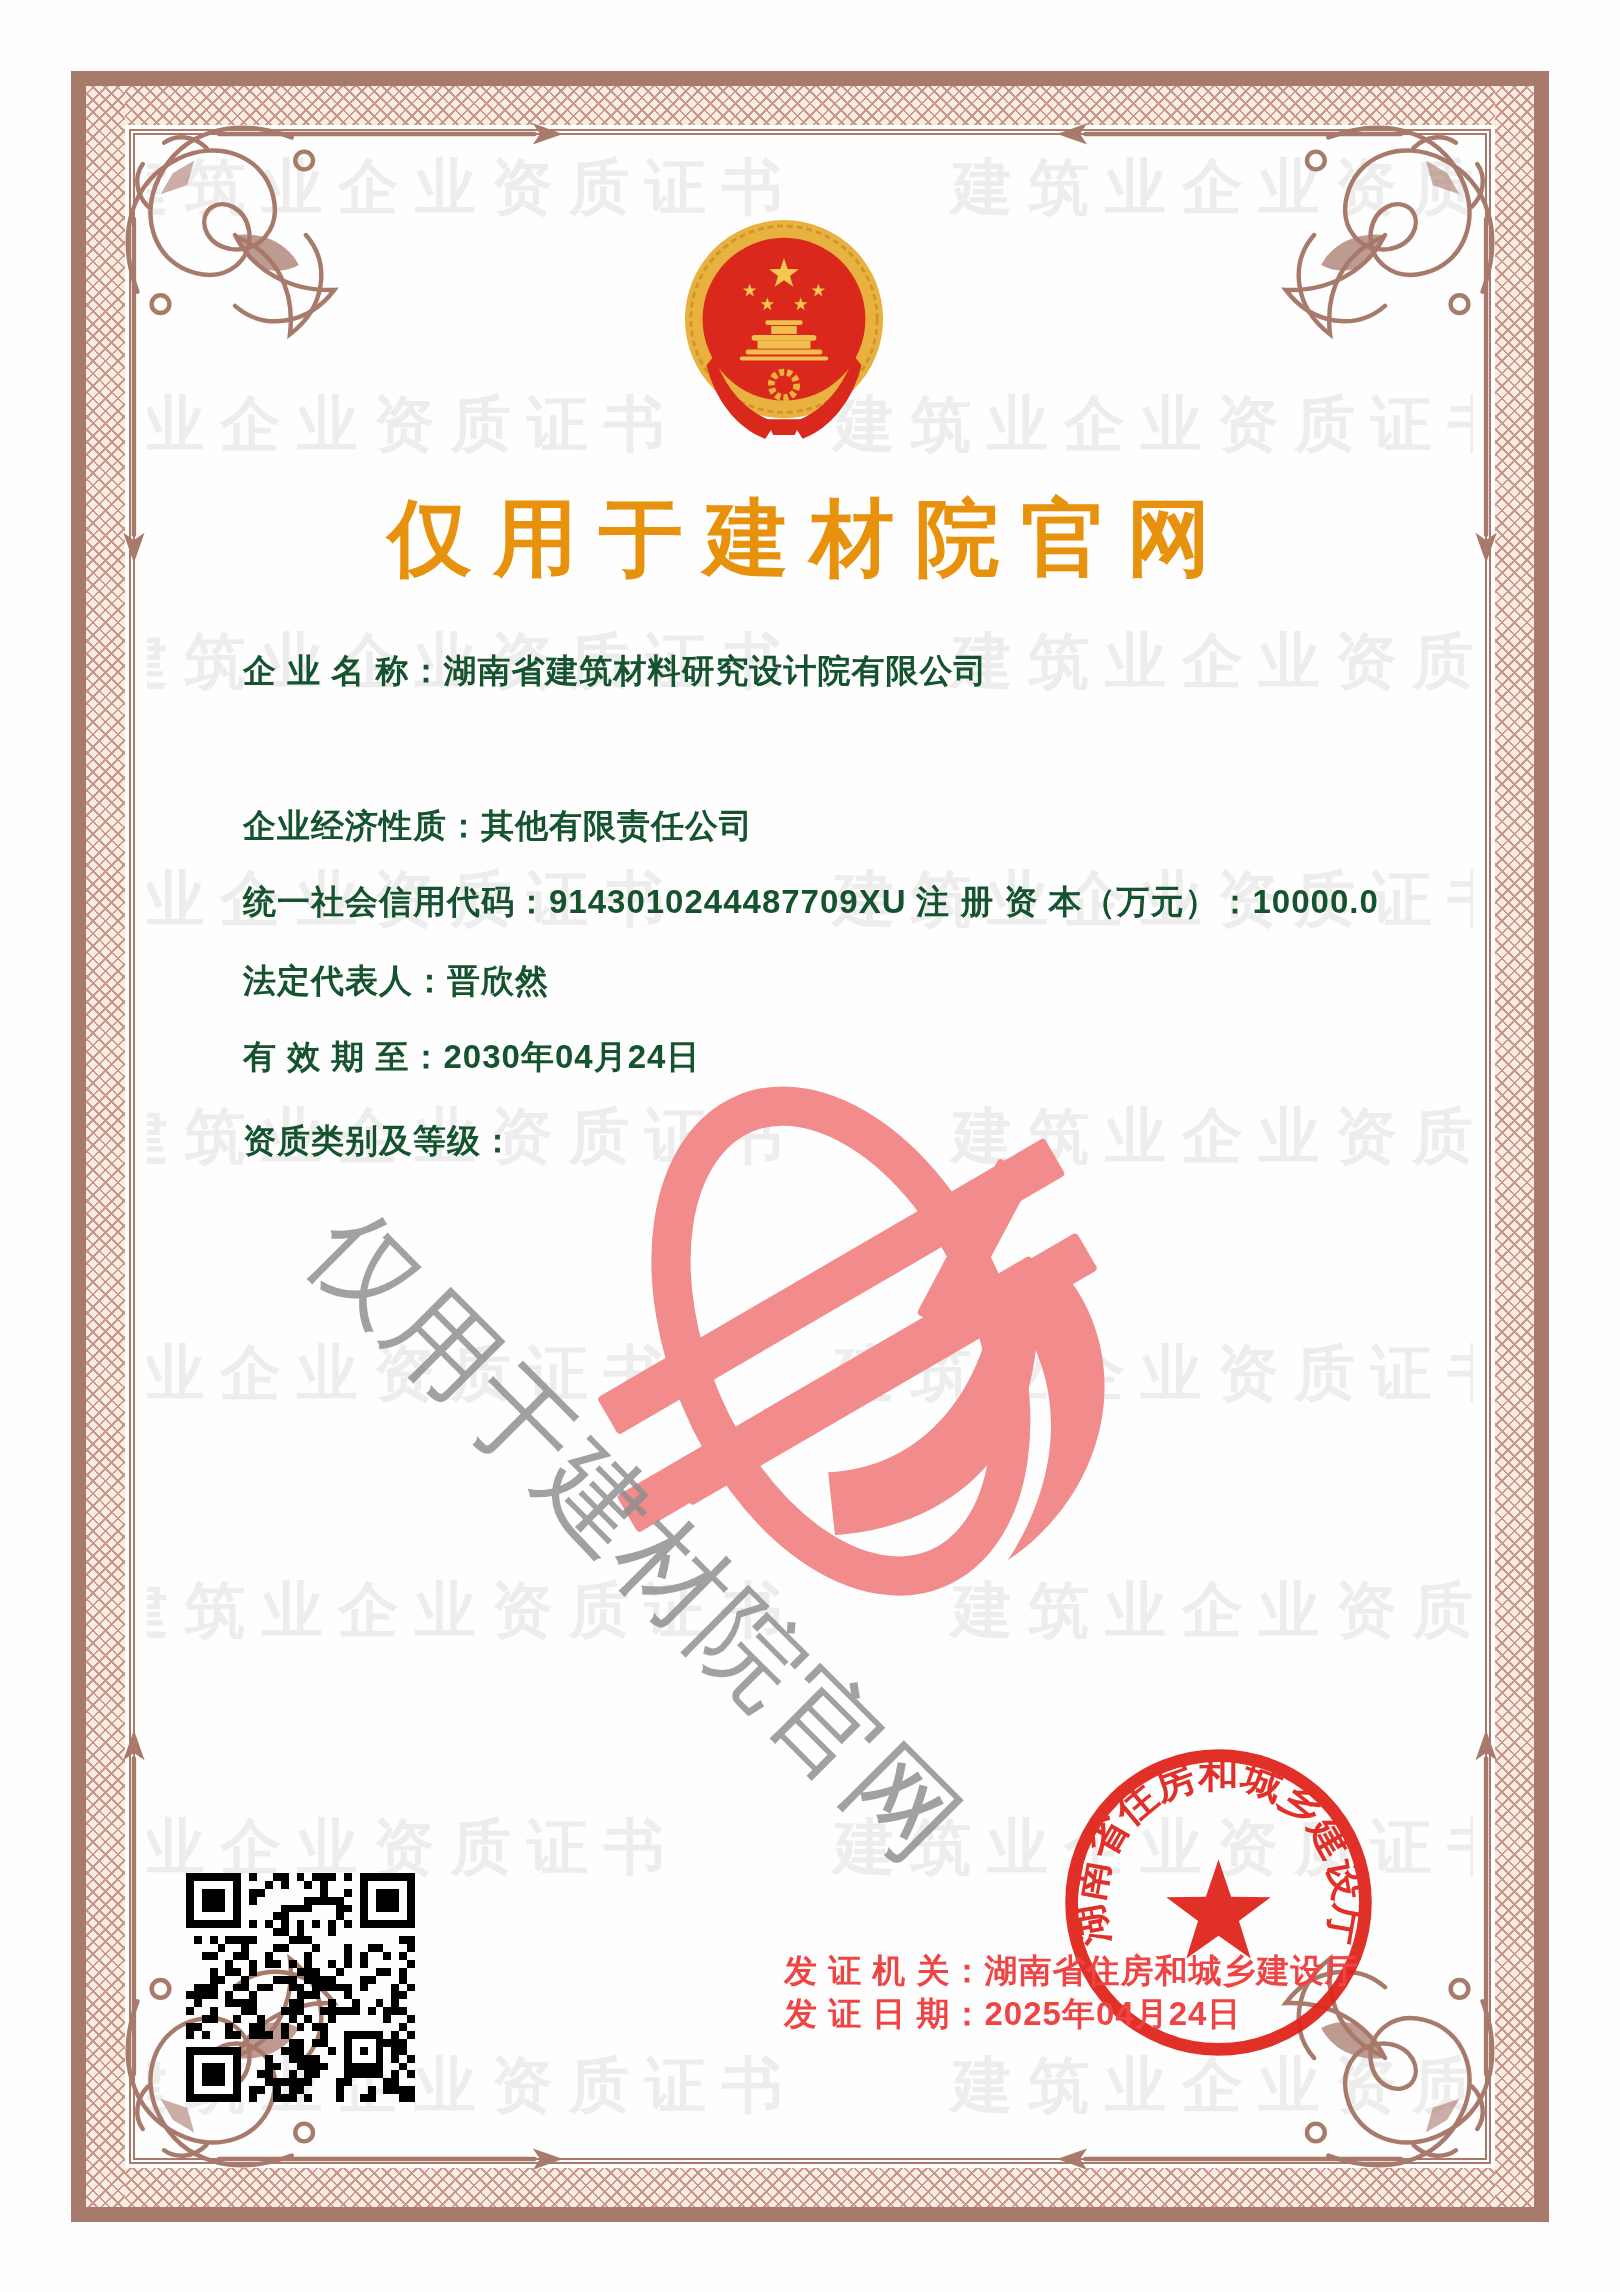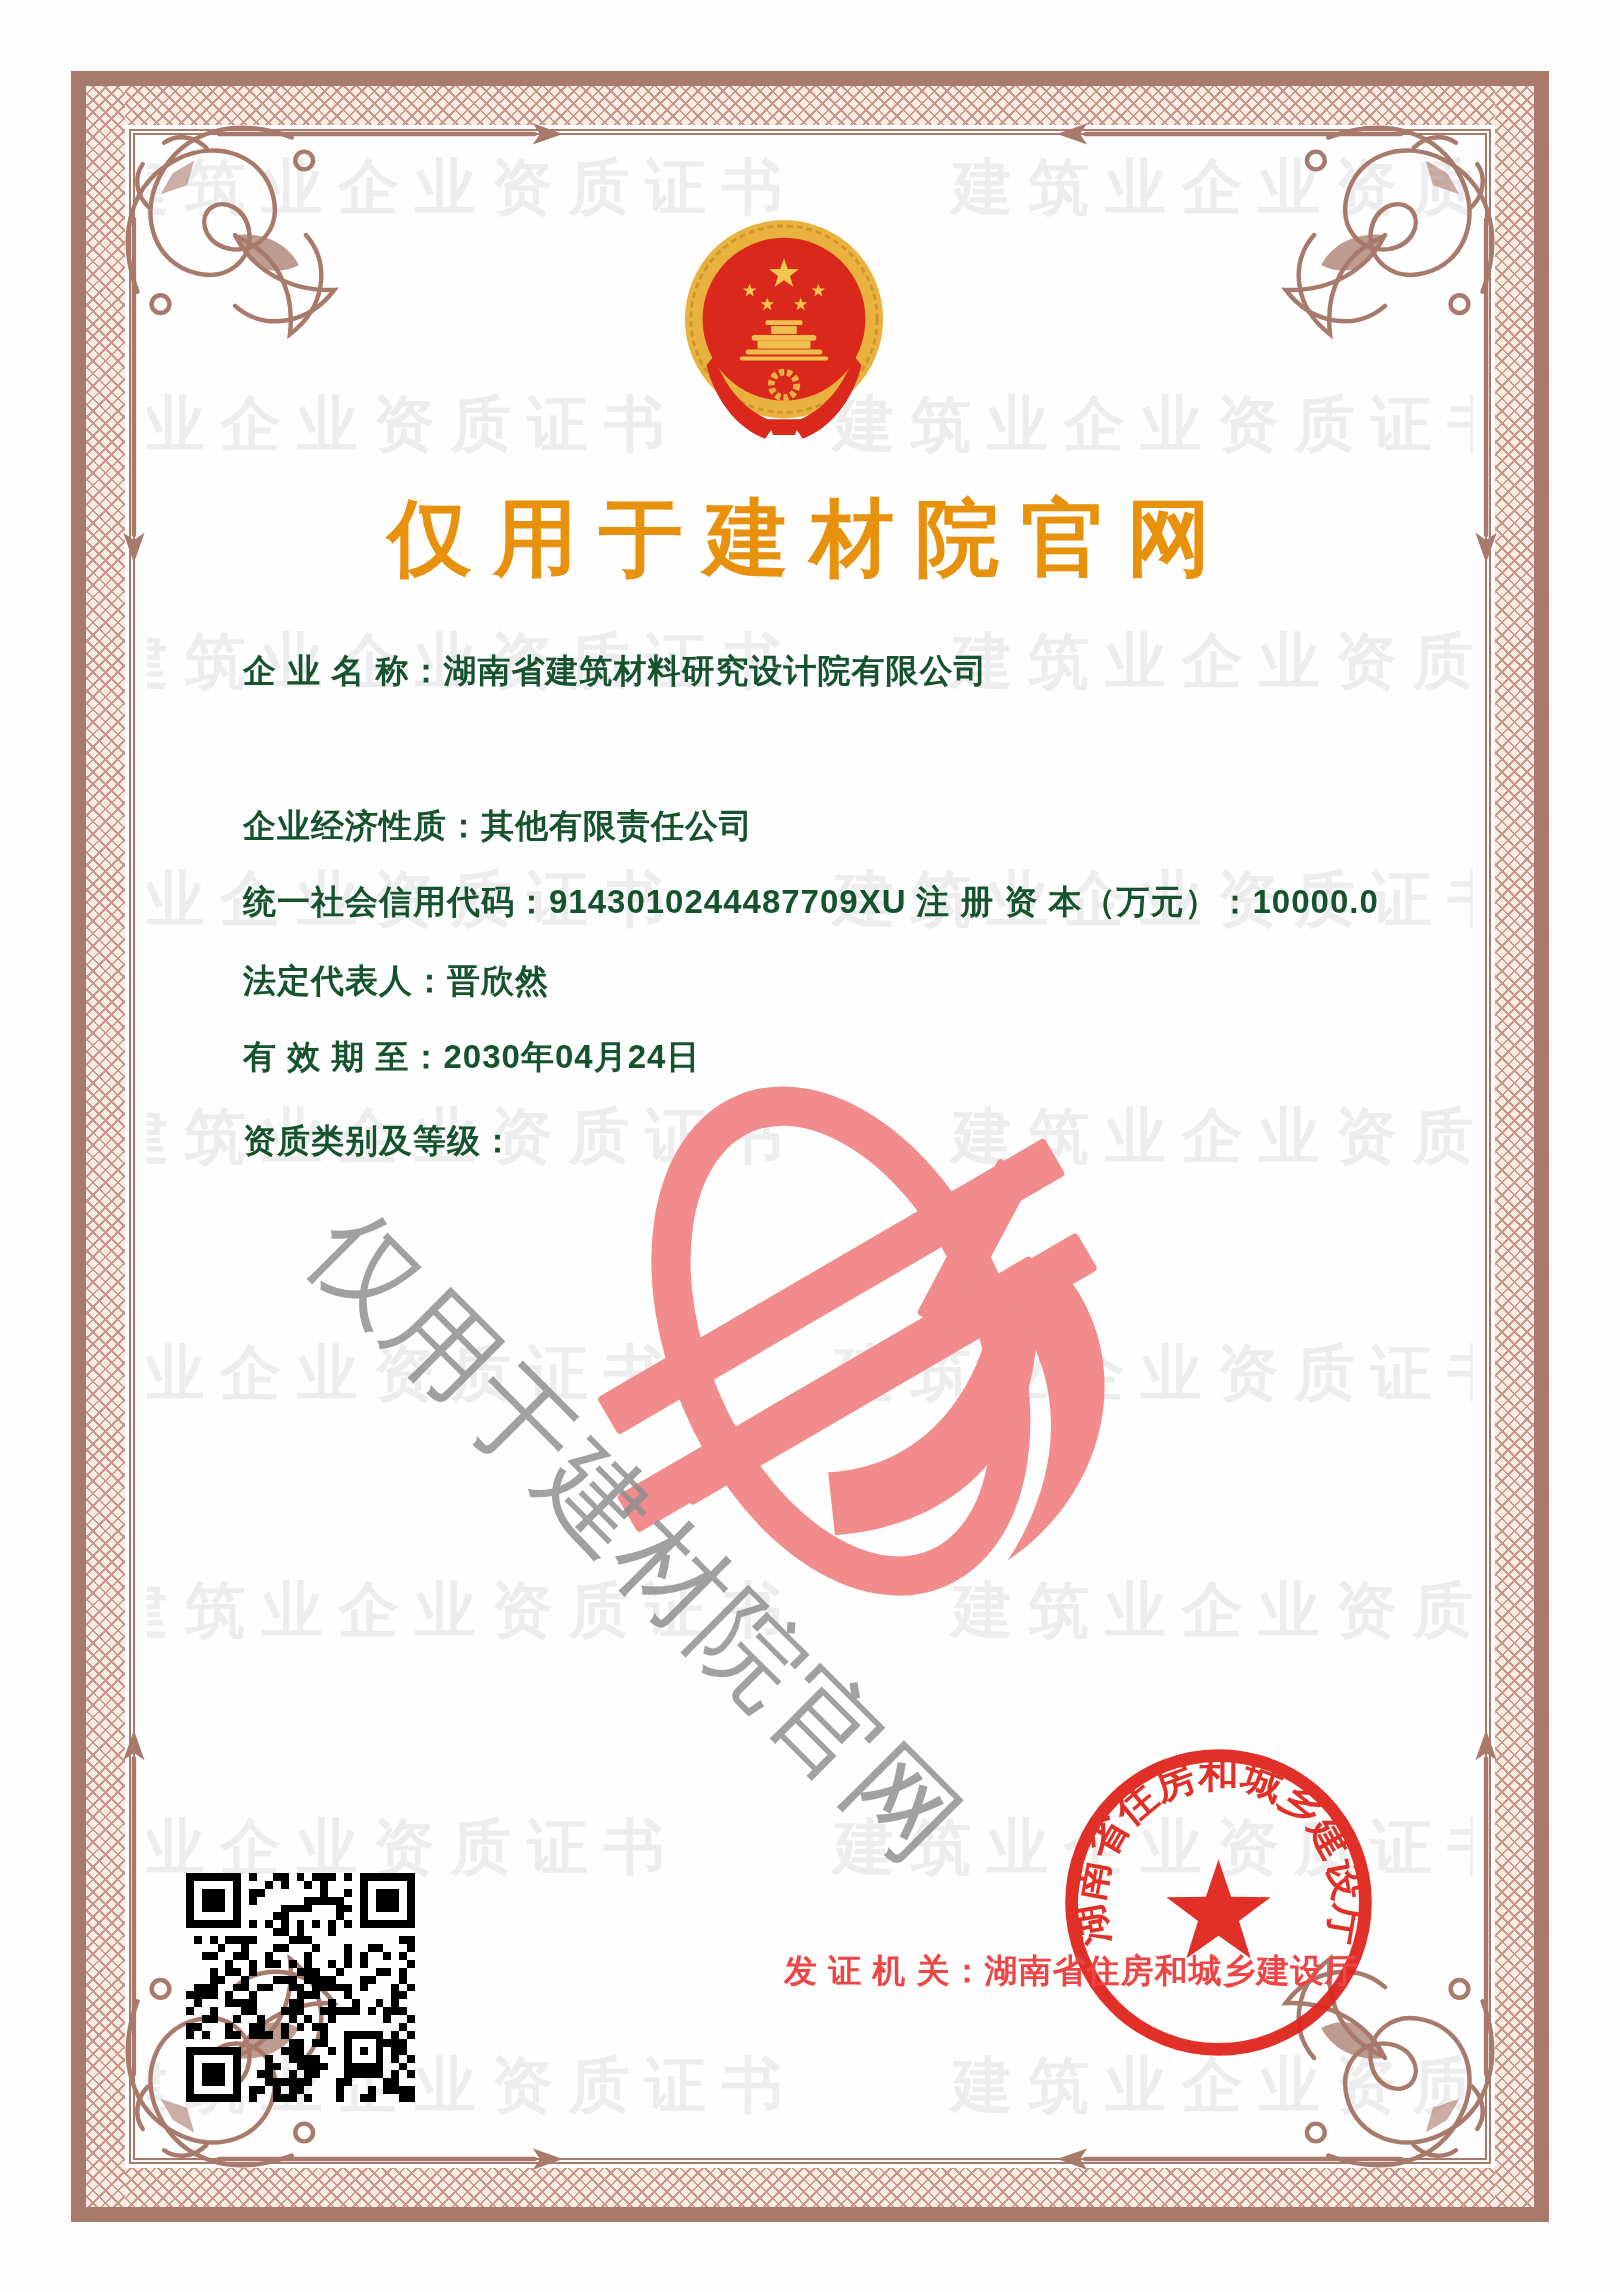--- a/index.html
+++ b/index.html
@@ -470,15 +470,18 @@
     <path id="sealArc" d="M 59 210 A 118 118 0 1 1 281 210" fill="none"></path>
     <text fill="#e0261c" font-size="40" font-weight="bold" font-family="Liberation Sans, DejaVu Sans, sans-serif">
       <textPath href="#sealArc" textLength="452" lengthAdjust="spacingAndGlyphs">湖南省住房和城乡建设厅</textPath>
     </text>
     <polygon fill="#e0261c" points="170,126 182.9,164.2 223.3,164.7 190.9,188.8 202.9,227.3 170,204 137.1,227.3 149.1,188.8 116.7,164.7 157.1,164.2"></polygon>
   </svg>
 
   <div class="issue-line" style="top:1949px">
     <span>发 证 机 关：</span><span>湖南省住房和城乡建设厅</span>
   </div>
+  <div class="issue-line" style="top:1992px">
+    <span>发 证 日 期：</span><span>2025年04月24日</span>
+  </div>
 
 </div>
 
 
 </body></html>

